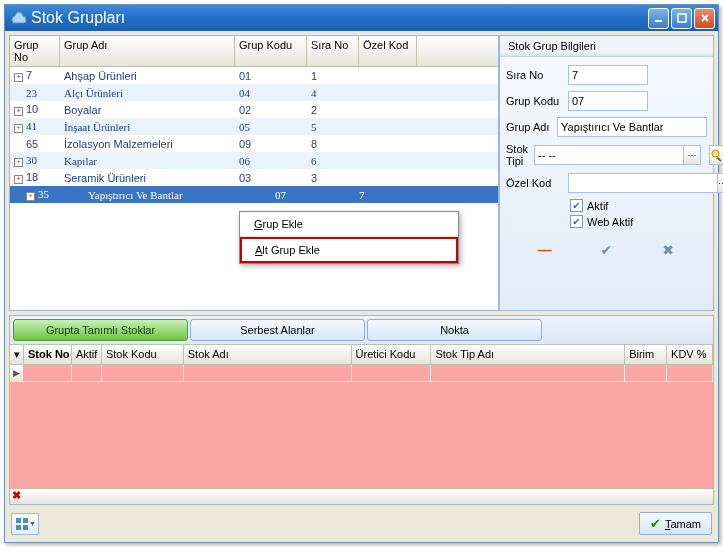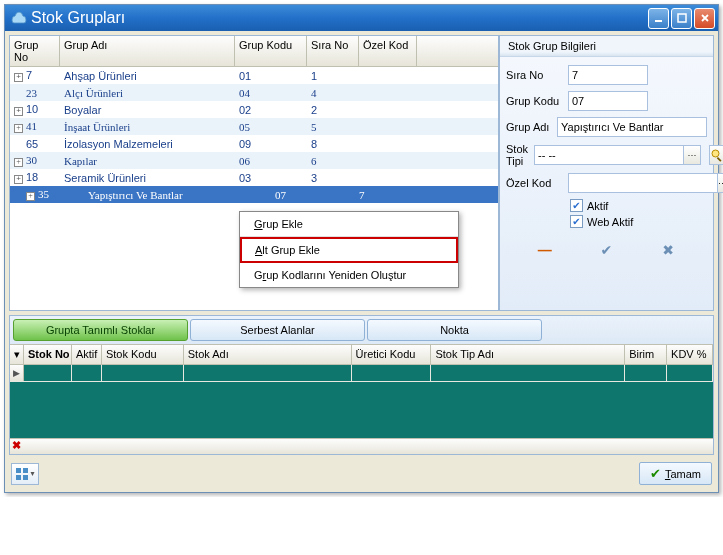--- a/index.html
+++ b/index.html
@@ -43,21 +43,21 @@
   .form-input { flex: 1; border: 1px solid #a9c1df; padding: 2px 3px; font-size: 11px; height: 20px; background: #fff; }
   .combo-wrap { flex: 1; display: flex; }
   .combo-input { flex: 1; border: 1px solid #a9c1df; border-right: none; padding: 2px 3px; font-size: 11px; height: 20px; background: #fff; }
   .combo-btn { width: 18px; height: 20px; border: 1px solid #a9c1df; background: linear-gradient(#fff,#e8e8e0); display: flex; align-items: center; justify-content: center; font-size: 9px; cursor: pointer; }
   .mini-icon-btn { width: 20px; height: 20px; border: 1px solid #a9c1df; background: linear-gradient(#fff,#e8e8e0); display: flex; align-items: center; justify-content: center; margin-left: 2px; cursor: pointer; }
   .mini-icon-btn svg { width: 14px; height: 14px; }
   .check-row { display: flex; align-items: center; margin: 3px 0 3px 64px; gap: 4px; font-size: 11px; }
   .chk { width: 13px; height: 13px; border: 1px solid #7a9cc3; background: #fff; display: inline-flex; align-items: center; justify-content: center; color: #2a6fd0; font-size: 10px; line-height: 1; }
   .action-row { display: flex; justify-content: space-around; margin-top: 14px; padding: 0 8px; }
   .action-btn { width: 20px; height: 16px; display: flex; align-items: center; justify-content: center; cursor: pointer; font-size: 14px; }
-  .lower { border: 1px solid #9db8d6; background: #0f766e; margin-top: 4px; height: 140px; display: flex; flex-direction: column; }
+  .lower { border: 1px solid #9db8d6; background: #fca5a5; margin-top: 4px; height: 190px; display: flex; flex-direction: column; }
   .tabs { display: flex; padding: 3px; gap: 2px; background: linear-gradient(#eaf2fb,#dde9f6); }
   .tab { width: 175px; text-align: center; padding: 4px 0; font-size: 11px; border: 1px solid #8fb1d6; border-radius: 3px; background: linear-gradient(#f4f9ff,#d7e7f6); cursor: pointer; }
   .tab.active { background: linear-gradient(#c9f0b5,#6fc24a); border-color: #56a030; color: #063f00; font-weight: normal; }
   .lower-grid-header { display: flex; background: linear-gradient(#fdfdfd,#e7e5d9); border-top: 1px solid #c0c0b0; border-bottom: 1px solid #c0c0b0; }
   .lgh { border-right: 1px solid #c0c0b0; padding: 3px 4px; font-size: 11px; white-space: nowrap; overflow: hidden; }
   .lg-sel { width: 14px; }
   .lg-sno { width: 48px; font-weight: bold; }
   .lg-akt { width: 30px; }
   .lg-sk { width: 82px; }
   .lg-sa { width: 168px; }
@@ -171,21 +171,20 @@
               <div class="gc col-ad">Yapıştırıcı Ve Bantlar</div>
               <div class="gc col-kod">07</div>
               <div class="gc col-sira">7</div>
               <div class="gc col-ozel"></div>
             </div>
           </div>
 
         <div class="context-menu">
           <div class="context-item"><u>G</u><span>rup Ekle</span></div>
           <div class="context-item highlight"><u>A</u><span>lt Grup Ekle</span></div>
-          <div class="context-item">G<u>r</u><span>up Kodlarını Yeniden Oluştur</span></div>
         </div>
       </div>
 
       <div class="info-panel">
         <div class="info-title">Stok Grup Bilgileri</div>
         <div class="info-body">
           <div class="form-row">
             <div class="form-label">Sıra No</div>
             <input class="form-input" style="width: 80px; flex: 0 0 auto;" value="7">
           </div>

